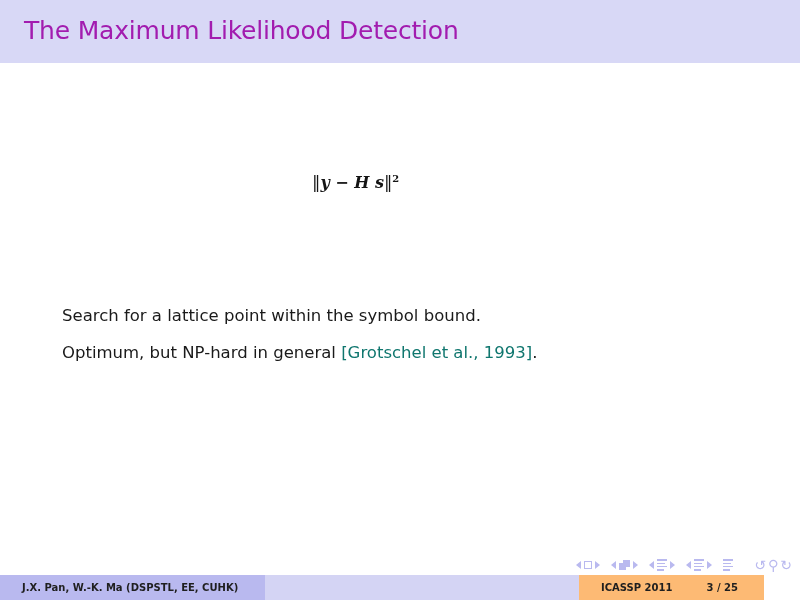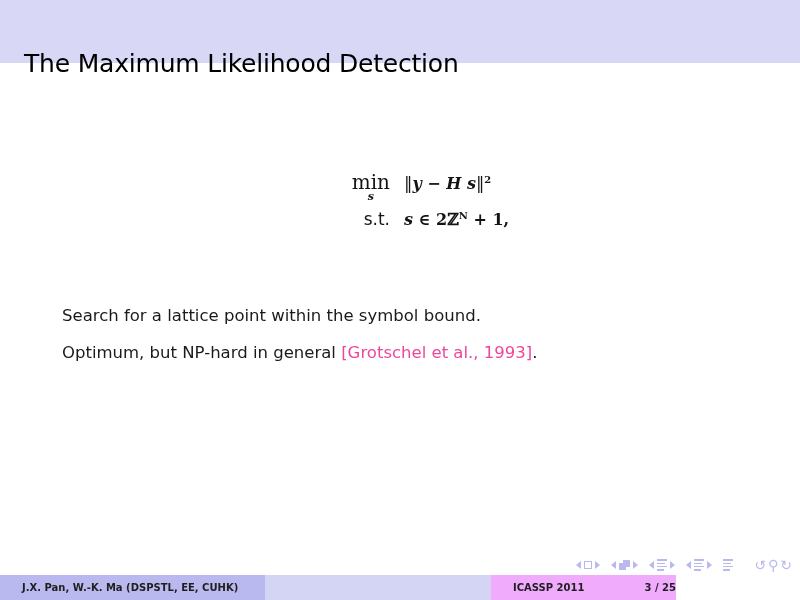--- a/index.html
+++ b/index.html
@@ -32,24 +32,23 @@
     height: 63px;
     background: #d8d8f6;
   }
   .title-text {
     position: absolute;
     left: 24px;
     top: 16px;
     font-family: "DejaVu Sans", sans-serif;
     font-size: 25px;
     font-weight: 400;
-    color: #000000;
+    color: #a21caf;
     letter-spacing: -0.2px;
     white-space: nowrap;
-    margin-top: 33px;
   }
 
   
   .math-block {
     position: absolute;
     left: 0;
     top: 172px;
     width: 800px;
     font-family: "DejaVu Serif", serif;
     color: #141414;
@@ -120,21 +119,21 @@
     left: 62px;
     top: 303px;
     width: 690px;
     font-family: "DejaVu Sans", sans-serif;
     font-size: 16.5px;
     line-height: 25px;
     color: #1a1a1a;
   }
   .para { margin-bottom: 12px; }
   .para:last-child { margin-bottom: 0; }
-  .cite { color: #ec4899; }
+  .cite { color: #0f766e; }
   .mathvar {
     font-family: "DejaVu Serif", serif;
     font-style: italic;
     font-weight: 700;
     font-size: 16px;
   }
 
   
   .navbar {
     position: absolute;
@@ -207,21 +206,21 @@
     line-height: 1;
     color: #b9b9ef;
     font-family: "DejaVu Sans", sans-serif;
   }
 
   
   .footer {
     position: absolute;
     left: 0;
     top: 575px;
-    width: 676px;
+    width: 764px;
     height: 25px;
     display: flex;
   }
   .foot-seg {
     height: 25px;
     display: flex;
     align-items: center;
     box-sizing: border-box;
     font-family: "DejaVu Sans", sans-serif;
     font-size: 10px;
@@ -234,60 +233,43 @@
     width: 265px;
     background: #b9b9ef;
     padding-left: 22px;
   }
   .foot-mid {
     flex: 1;
     background: #d4d4f4;
   }
   .foot-right {
     width: 185px;
-    background: #f0abfc;
+    background: #fdba74;
     justify-content: space-between;
+    padding-right: 26px;
   }
   .foot-right .conf { padding-left: 22px; }
 </style>
 </head>
 <body>
 
 <div class="slide">
 
   <div class="title-bar">
     <div class="title-text">The Maximum Likelihood Detection</div>
   </div>
 
   <div class="math-block">
 
     <div class="math-row math-indent">
-      <div class="lhs">
-        <span class="minop">
-          <span>min</span>
-          <span class="sub">s</span>
-        </span>
-      </div>
       <div class="rhs">
         <span class="mexp"><span class="norm">‖</span><span class="it">y − H s</span><span class="norm">‖</span><sup>2</sup></span>
       </div>
     </div>
 
-    <div class="math-row math-indent row2">
-      <div class="lhs">
-        <span class="st">s.t.</span>
-      </div>
-      <div class="rhs">
-        <span class="mexp"><span class="it">s</span>
-          <span class="bb">∈</span>
-          <span class="bb">2</span><span class="bb">ℤ</span><sup>N</sup>
-          <span class="bb">+</span>
-          <span class="bb">1</span><span class="bb">,</span></span>
-      </div>
-    </div>
 
 
   </div>
 
   <div class="body-block">
 
     <div class="para"><span>Search for a lattice point within the symbol bound.</span></div>
 
     <div class="para"><span>Optimum, but NP-hard in general </span><span class="cite">[Grotschel et al., 1993]</span><span>.</span></div>
 

